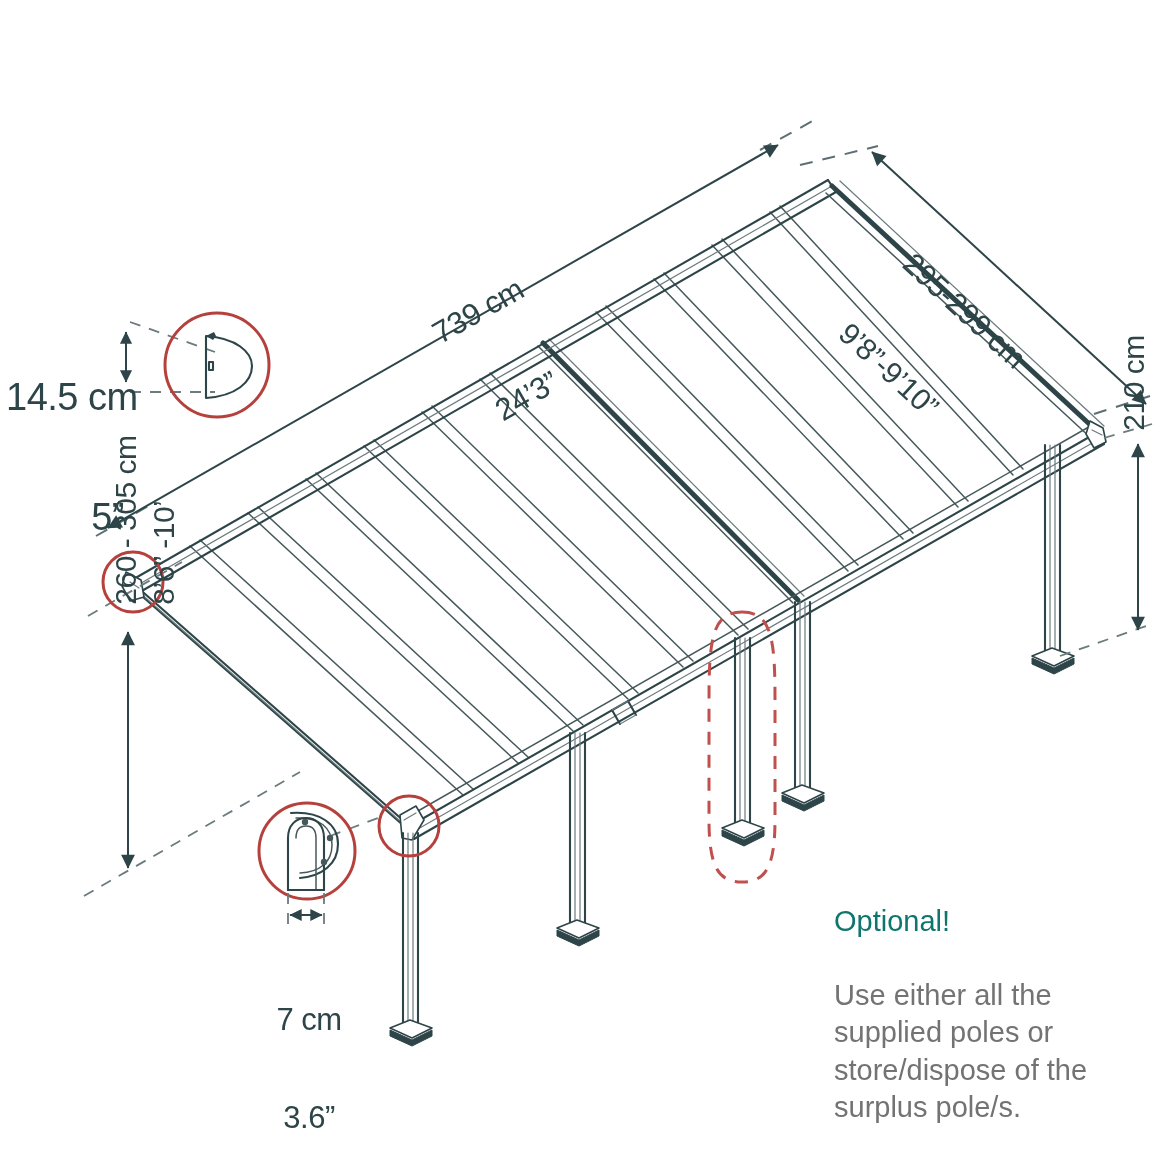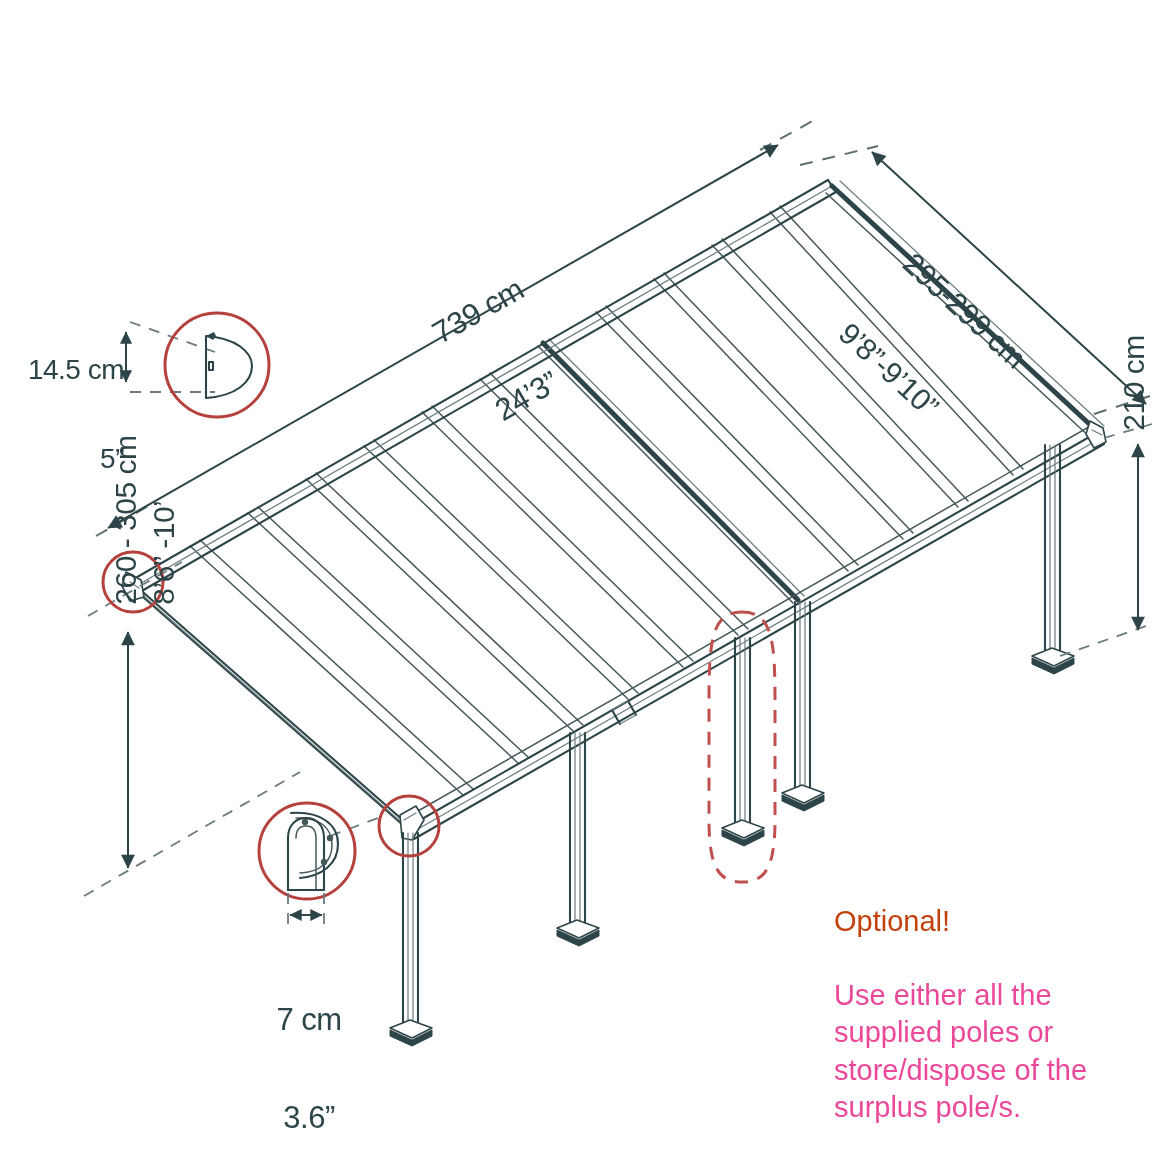--- a/index.html
+++ b/index.html
@@ -7,22 +7,22 @@
   body{
     width:1160px;height:1160px;overflow:hidden;
     font-family:"Liberation Sans","DejaVu Sans",sans-serif;
     color:#2d4548;
   }
   #stage{position:relative;width:1160px;height:1160px;background:#fff;}
   #art{position:absolute;left:0;top:0;width:1160px;height:1160px;}
   .dimlabel{position:absolute;white-space:pre;line-height:1.06;
     color:#2d4548;font-weight:400;letter-spacing:-0.5px;}
   .note{position:absolute;line-height:1.28;white-space:pre-line;}
-  .note .hd{color:#c2410c;display:block;}
-  .note .bd{color:#ec4899;display:block;}
+  .note .hd{color:#0f766e;display:block;}
+  .note .bd{color:#737373;display:block;}
 </style>
 </head>
 <body>
 
 <div id="stage">
 
   <svg id="art" viewBox="0 0 1160 1160">
     <defs>
       <style>
         .s1{fill:none;stroke:#2d4548;stroke-width:2.1;stroke-linejoin:round;stroke-linecap:round;}
@@ -249,21 +249,21 @@
       <circle cx="324" cy="862" r="3.2" fill="#45585b"></circle>
       <line class="s1" x1="288" y1="890" x2="324" y2="890"></line>
 
       <line class="dashthin" x1="288" y1="893" x2="288" y2="925"></line>
       <line class="dashthin" x1="324" y1="893" x2="324" y2="925"></line>
       <line class="dimline" x1="290" y1="915" x2="322" y2="915" marker-start="url(#ah2)" marker-end="url(#ah2)"></line>
     </g>
 
   </svg>
 
-  <div class="dimlabel" style="left:6px;top:296px;width:118px;text-align:right;font-size:28px;">
+  <div class="dimlabel" style="left:6px;top:296px;width:118px;text-align:right;font-size:38px;">
     <div>14.5 cm</div>
     <div>5”</div>
   </div>
 
   <div class="dimlabel" style="left:368px;top:280px;font-size:31px;transform:rotate(-29.8deg);transform-origin:left top;text-align:center;width:160px;">
     <div>739 cm</div>
     <div>24’3”</div>
   </div>
 
   <div class="dimlabel" style="left:962px;top:200px;font-size:30px;transform:rotate(42.6deg);transform-origin:left top;width:230px;">

